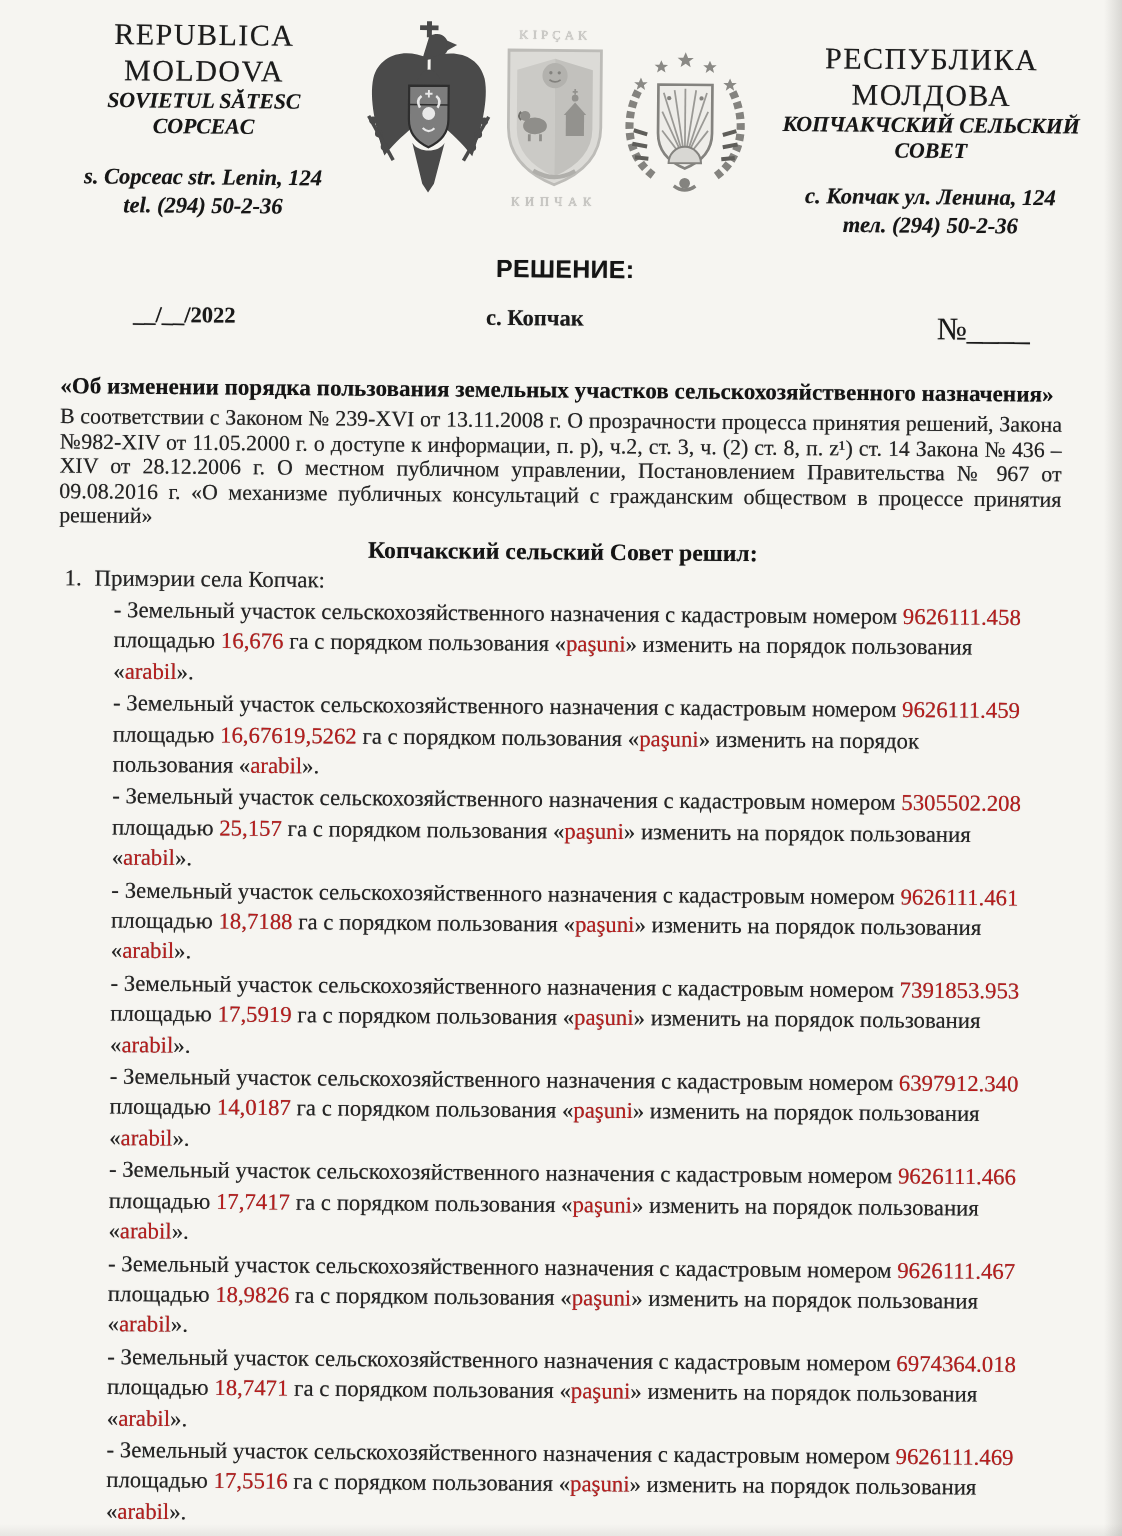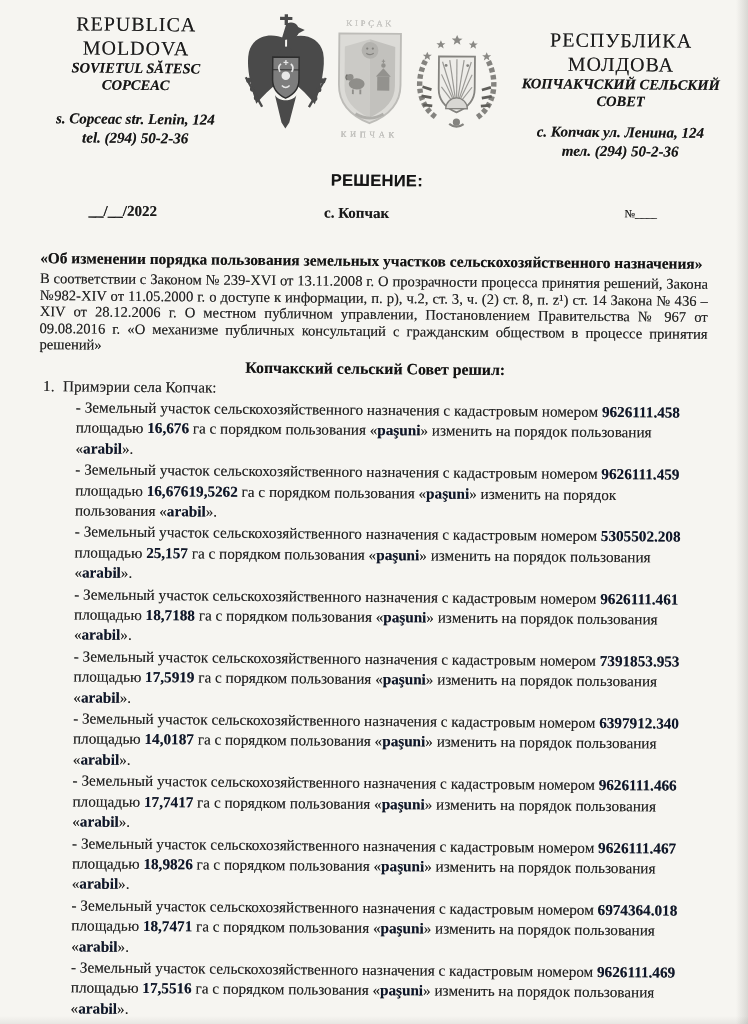--- a/index.html
+++ b/index.html
@@ -52,21 +52,21 @@
   
   .decision-heading{
     margin-top:10px;text-align:center;
     font-family:"Liberation Sans", sans-serif;
     font-weight:700;font-size:16.5px;line-height:20px;color:#151515;
     letter-spacing:.3px;
   }
   .meta-row{position:relative;height:20px;margin-top:15px;font-size:15px;}
   .meta-date{position:absolute;left:38px;font-weight:700;color:#1a1a1a;margin-left:48px;}
   .meta-place{position:absolute;left:0;right:40px;text-align:center;font-weight:700;color:#1a1a1a;}
-  .meta-number{position:absolute;left:622px;font-size:11px;color:#1a1a1a;}
+  .meta-number{position:absolute;left:622px;font-size:21px;color:#1a1a1a;}
 
   
   .title{
     margin:26px 40px 0 38px;width:668px;
     font-weight:700;font-size:15.4px;line-height:19px;color:#141414;
   }
   .preamble{
     margin:3px 40px 0 38px;width:668px;
     font-size:14.6px;line-height:16.6px;text-align:justify;color:#242424;
   }
@@ -75,21 +75,21 @@
     font-weight:700;font-size:15.8px;line-height:19px;color:#141414;
   }
   .item1{margin:1px 0 0 42px;font-size:15.2px;line-height:19px;color:#242424;}
   .item1 .num{display:inline-block;width:20px;}
 
   
   ul.parcels{list-style:none;margin:2px 0 0 0;padding:0 0 0 75px;}
   ul.parcels li{
     width:615px;font-size:15.2px;line-height:20.4px;margin-bottom:1px;color:#242424;
   }
-  .b{font-weight:700;color:#0f172a;}
+  .b{font-weight:400;color:#b91c1c;}
 </style>
 </head>
 <body>
 
 <div class="sheet">
   <div class="content">
 
     <header>
       <div class="org org-left">
         <div class="country-line">REPUBLICA</div>

